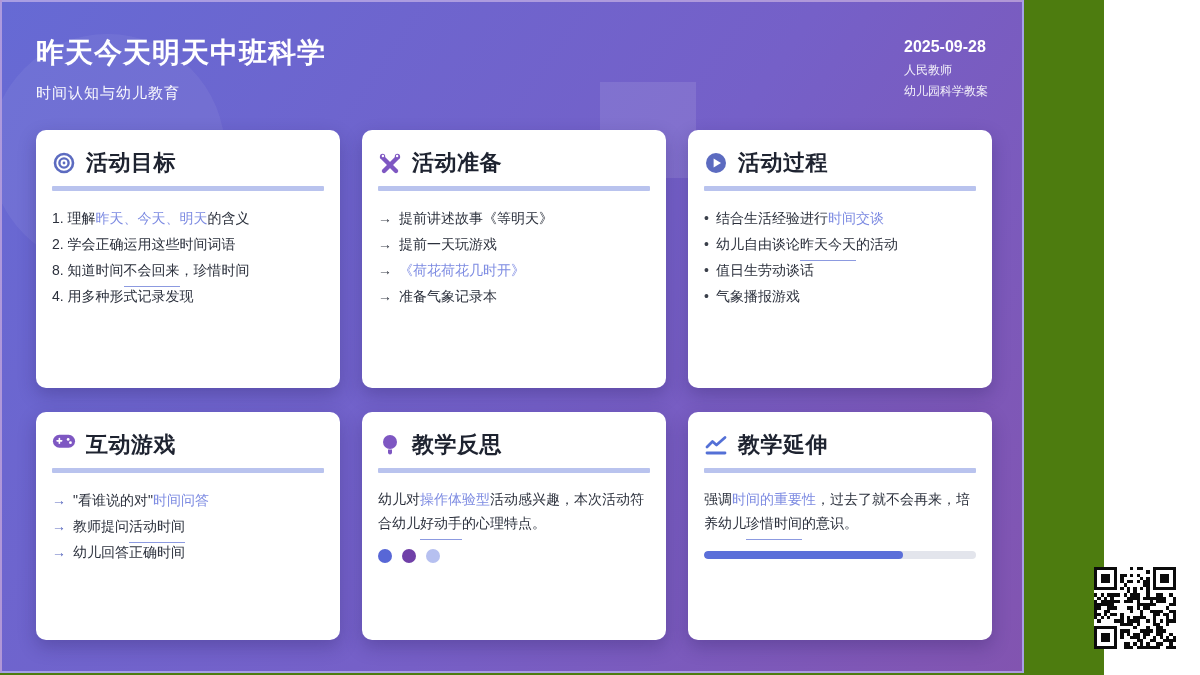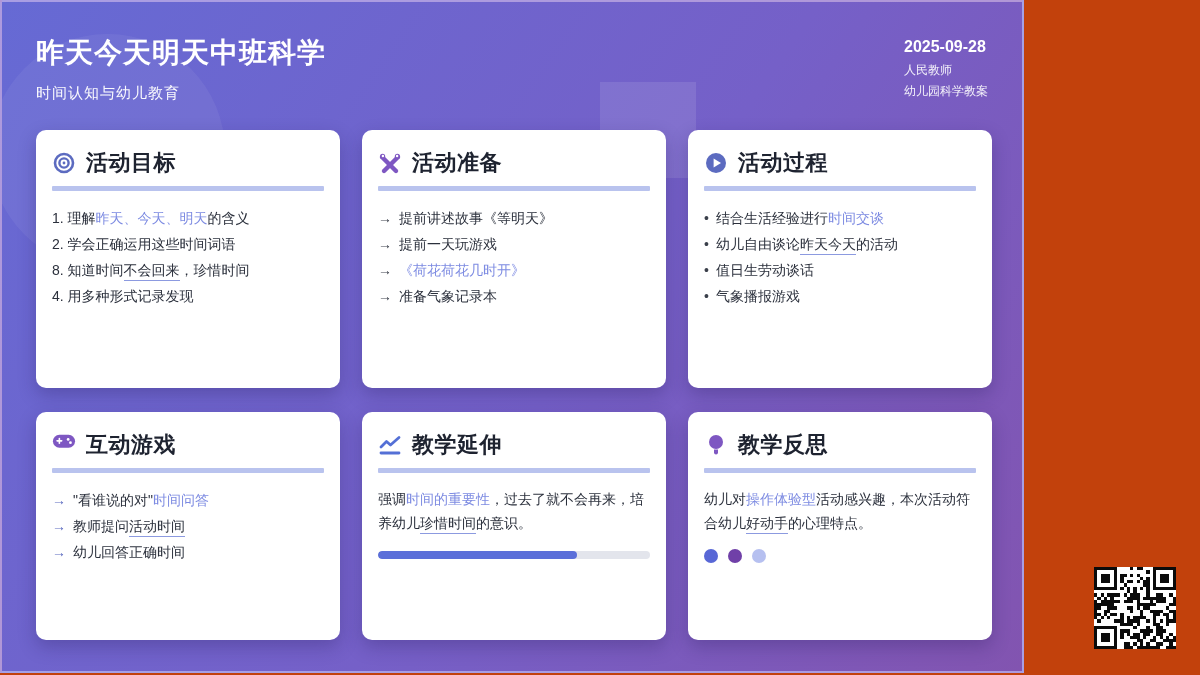--- a/index.html
+++ b/index.html
@@ -1,18 +1,18 @@
 <!DOCTYPE html>
 <html style="--bg-start: #666ad4; --bg-end: #8254b0; --accent-bar: #b9c3ee; --hl: #7d8be2; --progress-fill: #5b6fd9; --progress-track: #e3e5ec;"><head>
 <meta charset="utf-8">
 <style>
   * { margin:0; padding:0; box-sizing:border-box; }
   html,body { width:1200px; height:675px; background:#ffffff; overflow:hidden;
               font-family:"Liberation Sans", sans-serif; }
-  .stage { position:relative; width:1200px; height:675px; background:#c2410c; }
+  .stage { position:relative; width:1104px; height:675px; background:#4d7c0f; }
 
   
   .panel { position:absolute; left:0; top:0; width:1024px; height:673px;
            background:linear-gradient(125deg, var(--bg-start) 0%, #7560c8 55%, var(--bg-end) 100%);
            border:2px solid rgba(216,206,245,0.55); overflow:hidden; }
   .deco-circle { position:absolute; left:-12px; top:32px; width:235px; height:235px;
                  border-radius:50%; background:rgba(255,255,255,0.06); }
   .deco-square { position:absolute; left:598px; top:80px; width:96px; height:96px;
                  background:rgba(255,255,255,0.10); }
 
@@ -40,21 +40,21 @@
   .card-list li { display:flex; align-items:flex-end; font-size:14px; color:#2b303c;
                   line-height:26px; }
   .marker { flex:0 0 auto; margin-right:7px; }
   .marker.arrow-dark { color:#3a3f4a; }
   .marker.arrow-accent { color:#5c6bc0; font-weight:bold; }
   .marker.bullet { color:#3a3f4a; font-size:14px; }
 
   .card-paragraph { margin-top:14px; font-size:14px; color:#2b303c; line-height:24px; }
 
   .seg-h { color:var(--hl); }
-  .seg-u { border-bottom:1.5px solid #8c9ae0; padding-bottom:2px; }
+  .seg-u { border-bottom:1.5px solid #8c9ae0; padding-bottom:8px; }
 
   .progress-track { margin-top:16px; width:272px; height:8px; border-radius:4px;
                     background:var(--progress-track); overflow:hidden; }
   .progress-fill { height:100%; border-radius:4px; background:var(--progress-fill); }
 
   .dot-row { margin-top:14px; display:flex; gap:10px; }
   .dot { width:14px; height:14px; border-radius:50%; }
 
   
   .qr { position:absolute; left:1094px; top:567px; width:82px; height:82px; background:#ffffff; }
@@ -197,50 +197,50 @@
                 <span class="marker arrow-accent">→</span>
                 <span><span class="seg-n">幼儿回答正确时间</span></span>
               </li>
             </ul>
           </div>
   </article>
 
   <article class="card">
     <div class="card-head">
       <span class="card-icon"><svg viewBox="0 0 24 24">
-                <path d="M3 14 L8.5 8.5 L12.5 12 L21 4.5" fill="none" stroke="#5470d6" stroke-width="2.8" stroke-linecap="round" stroke-linejoin="round"></path>
-                <path d="M3 20 H21" stroke="#5470d6" stroke-width="2.8" stroke-linecap="round"></path>
-              </svg></span>
-      <span class="card-title">教学延伸</span>
-    </div>
-    <div class="accent-bar"></div>
-    <div class="card-body">
-            <p class="card-paragraph"><span class="seg-n">强调</span><span class="seg-h">时间的重要性</span><span class="seg-n">，过去了就不会再来，培养幼儿</span><span class="seg-u">珍惜时间</span><span class="seg-n">的意识。</span></p>
-            <div class="progress-track">
-              <div class="progress-fill" style="width: 73%;"></div>
-            </div>
-          </div>
-  </article>
-
-  <article class="card">
-    <div class="card-head">
-      <span class="card-icon"><svg viewBox="0 0 24 24">
                 <circle cx="12" cy="9" r="7" fill="#7e57c2"></circle>
                 <path d="M10 16.5 h4 v3 a2 2 0 0 1 -4 0 Z" fill="#7e57c2"></path>
                 <rect x="9.5" y="15.5" width="5" height="1.6" fill="#fff" opacity="0.0"></rect>
               </svg></span>
       <span class="card-title">教学反思</span>
     </div>
     <div class="accent-bar"></div>
     <div class="card-body">
             <p class="card-paragraph"><span class="seg-n">幼儿对</span><span class="seg-h">操作体验型</span><span class="seg-n">活动感兴趣，本次活动符合幼儿</span><span class="seg-u">好动手</span><span class="seg-n">的心理特点。</span></p>
             <div class="dot-row">
               <div class="dot" style="background: rgb(88, 103, 214);"></div>
               <div class="dot" style="background: rgb(112, 64, 168);"></div>
               <div class="dot" style="background: rgb(182, 192, 240);"></div>
+            </div>
+          </div>
+  </article>
+
+  <article class="card">
+    <div class="card-head">
+      <span class="card-icon"><svg viewBox="0 0 24 24">
+                <path d="M3 14 L8.5 8.5 L12.5 12 L21 4.5" fill="none" stroke="#5470d6" stroke-width="2.8" stroke-linecap="round" stroke-linejoin="round"></path>
+                <path d="M3 20 H21" stroke="#5470d6" stroke-width="2.8" stroke-linecap="round"></path>
+              </svg></span>
+      <span class="card-title">教学延伸</span>
+    </div>
+    <div class="accent-bar"></div>
+    <div class="card-body">
+            <p class="card-paragraph"><span class="seg-n">强调</span><span class="seg-h">时间的重要性</span><span class="seg-n">，过去了就不会再来，培养幼儿</span><span class="seg-u">珍惜时间</span><span class="seg-n">的意识。</span></p>
+            <div class="progress-track">
+              <div class="progress-fill" style="width: 73%;"></div>
             </div>
           </div>
   </article>
 </div>
   </div>
 
   <div class="qr" id="qr-box">
       <svg viewBox="0 0 82 82" fill="#0b0b0b" shape-rendering="crispEdges">
         <rect x="0.00" y="0.00" width="3.28" height="3.28"></rect>
         <rect x="3.28" y="0.00" width="3.28" height="3.28"></rect>

